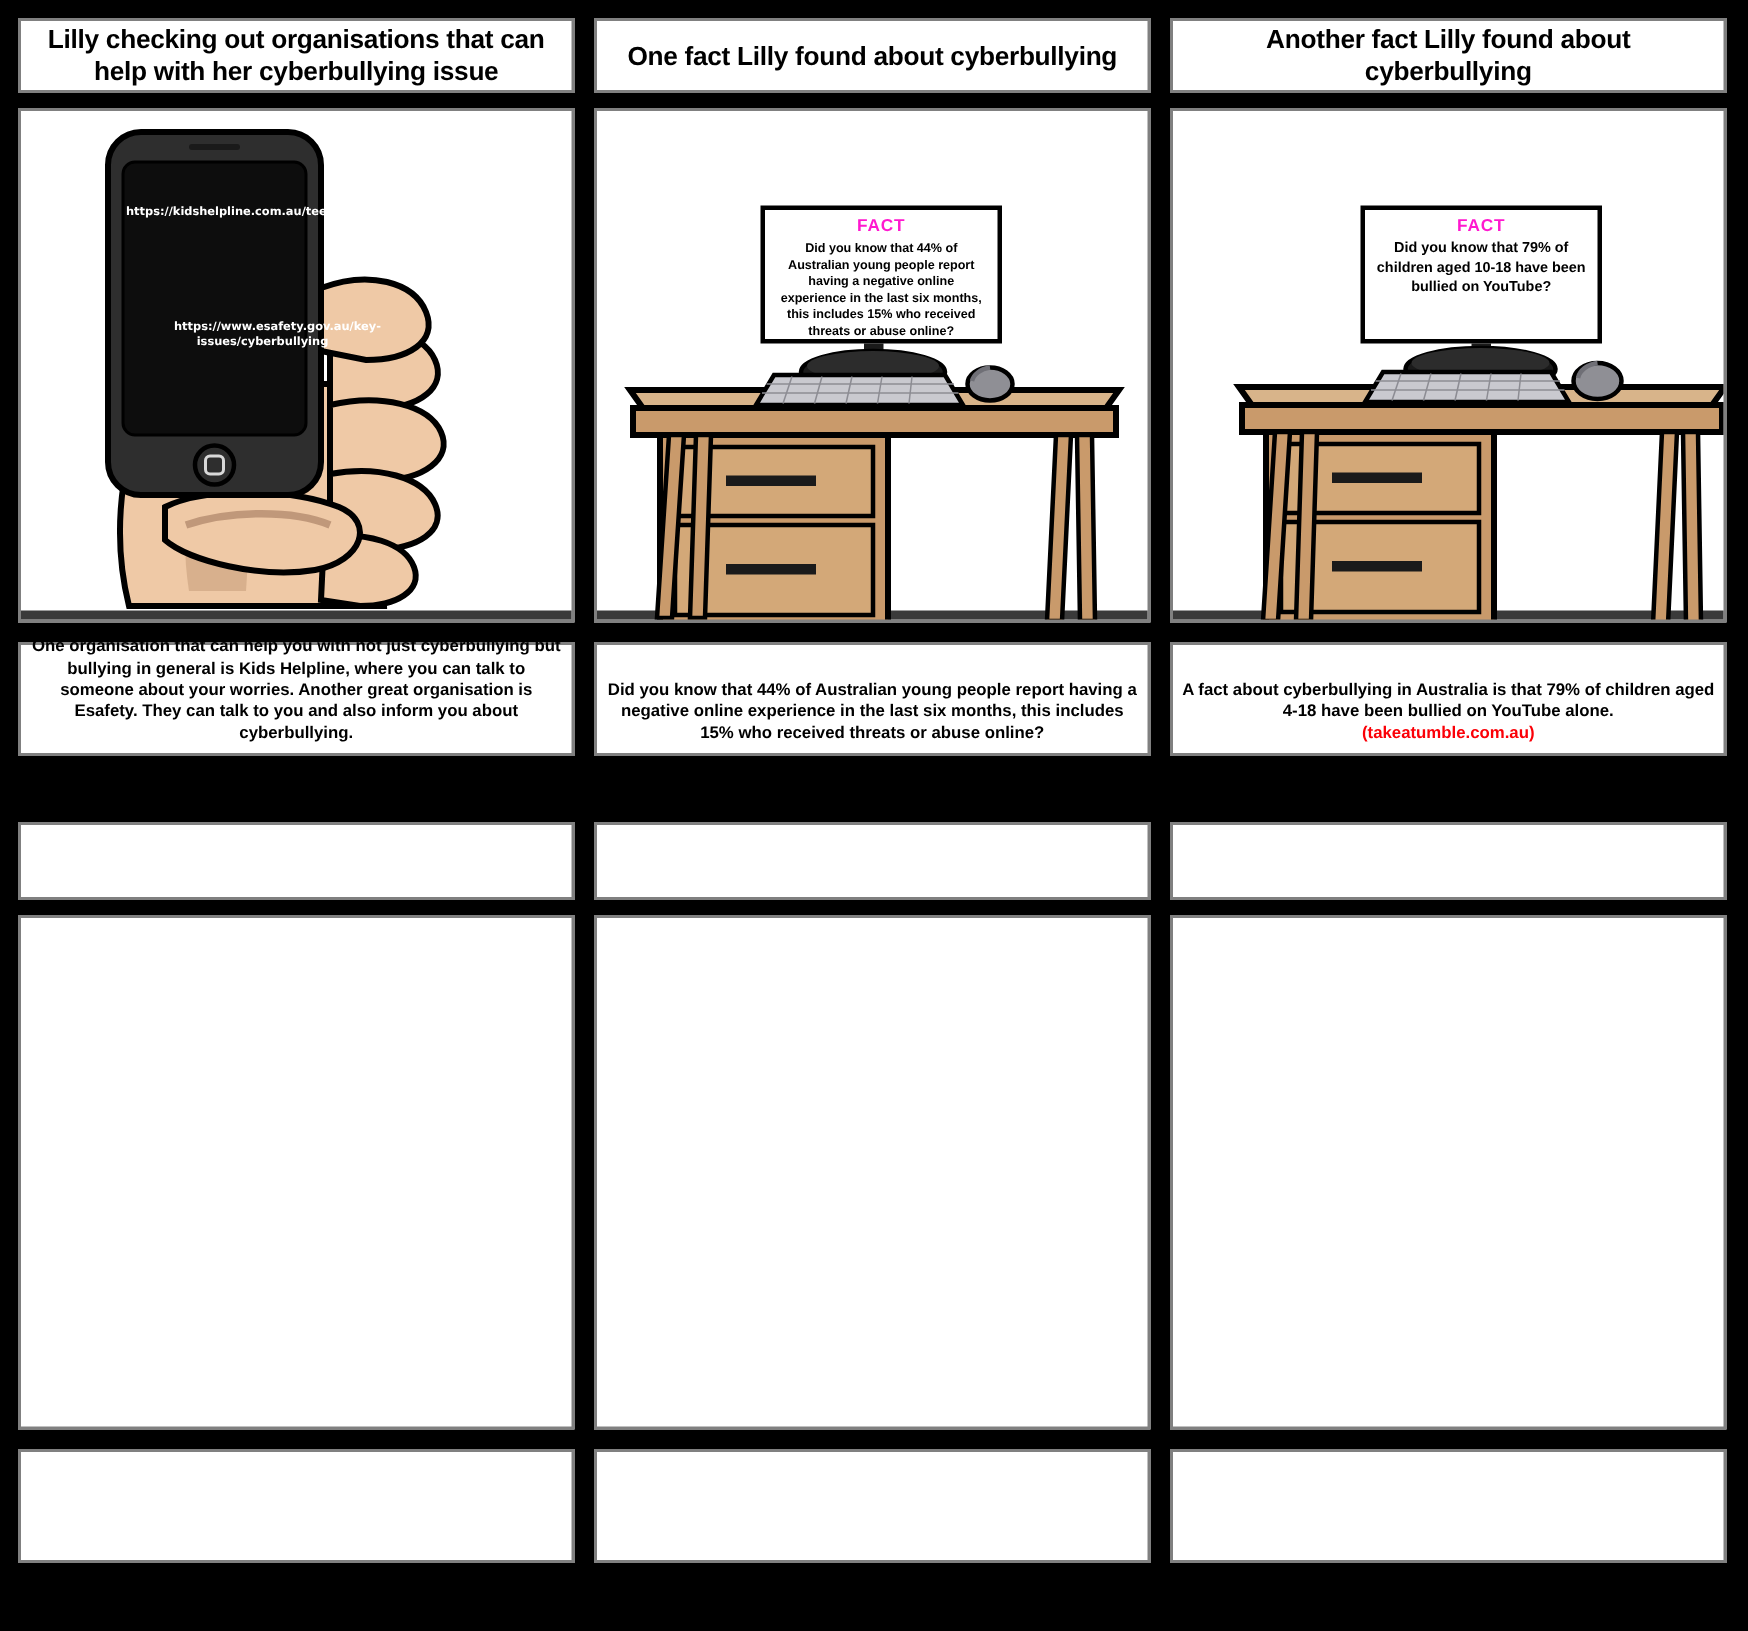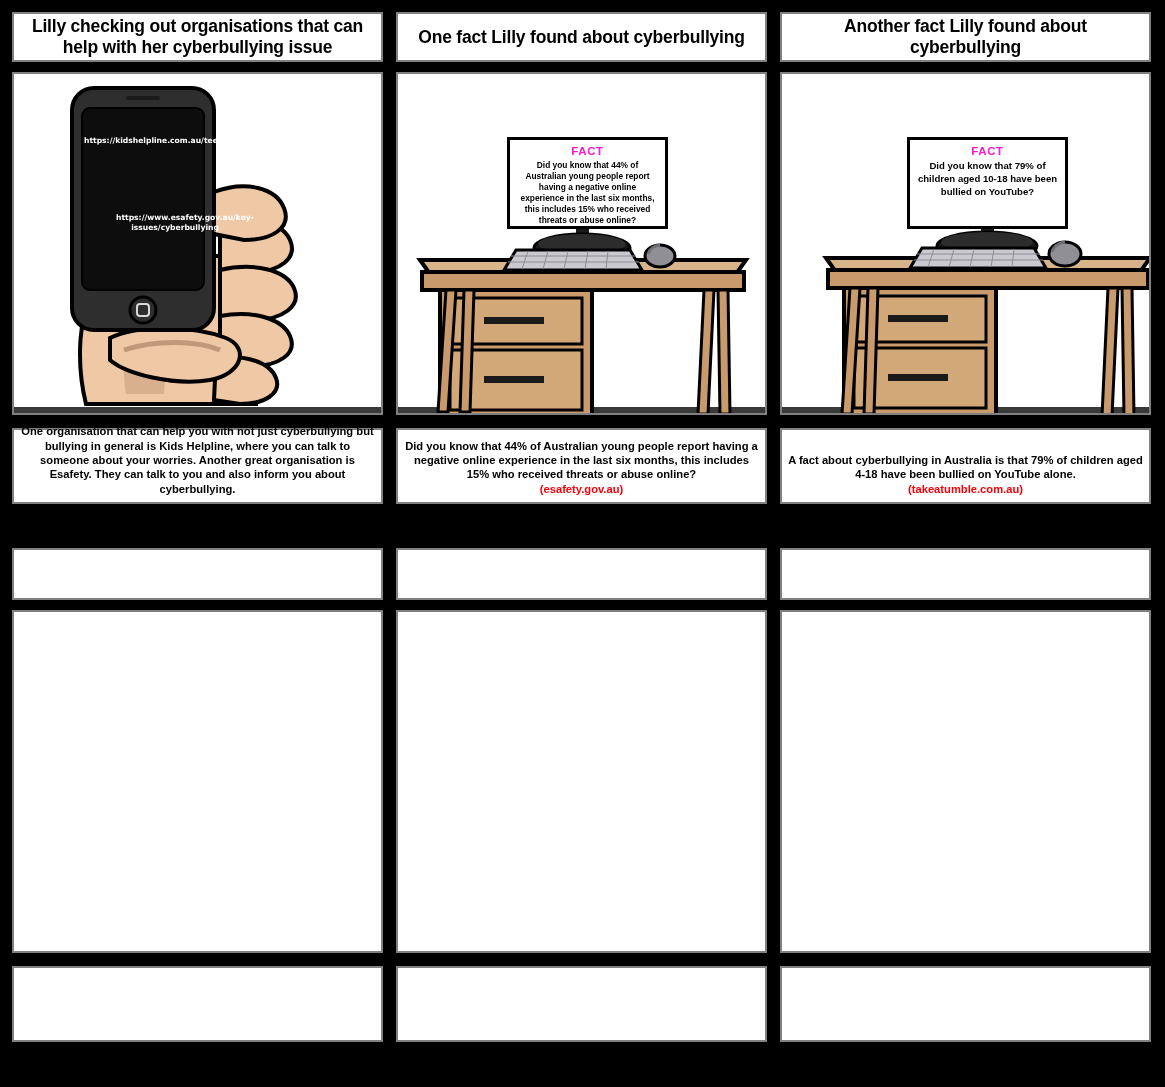--- a/index.html
+++ b/index.html
@@ -263,21 +263,20 @@
     </div>
   </div>
 
   <div class="cell caption-cell" style="left:12px; top:428px; width:371px; height:76px;">
     <span class="caption-text">One organisation that can help you with not just cyberbullying but bullying in general is Kids Helpline, where you can talk to someone about your worries. Another great organisation is Esafety. They can talk to you and also inform you about cyberbullying.</span>
   </div>
 
   <div class="cell caption-cell" style="left:396px; top:428px; width:371px; height:76px;">
     <span class="caption-text">
       <span>Did you know that 44% of Australian young people report having a negative online experience in the last six months, this includes 15% who received threats or abuse online?</span>
-      <span class="citation">(esafety.gov.au)</span>
     </span>
   </div>
 
   <div class="cell caption-cell" style="left:780px; top:428px; width:371px; height:76px;">
     <span class="caption-text">
       <span>A fact about cyberbullying in Australia is that 79% of children aged 4-18 have been bullied on YouTube alone.</span>
       <span class="citation">(takeatumble.com.au)</span>
     </span>
   </div>
 

